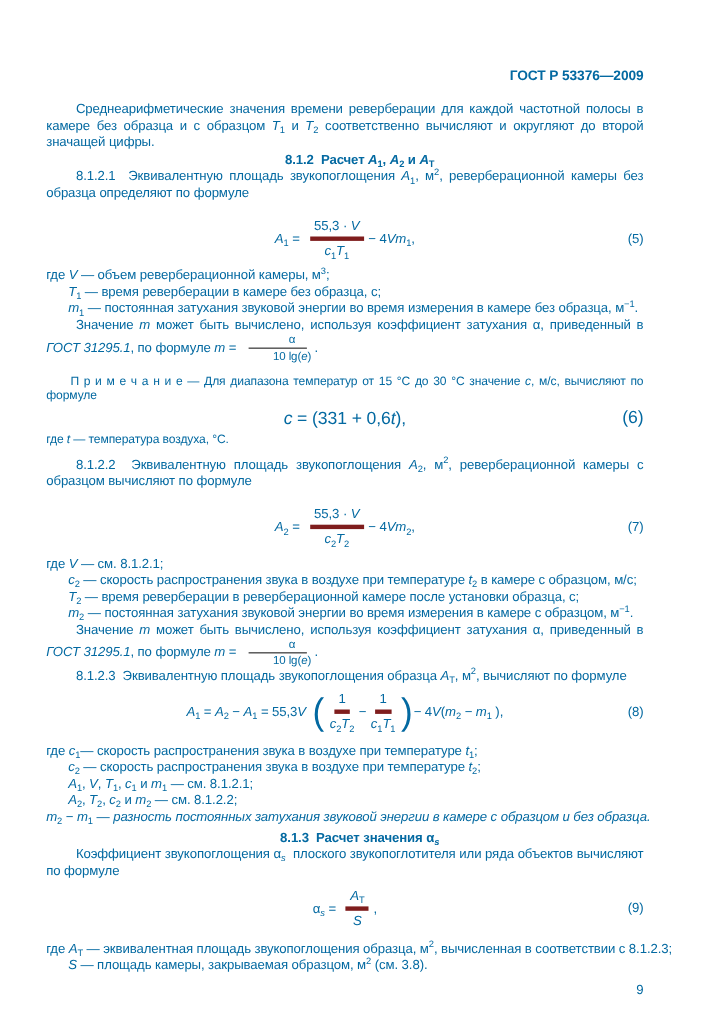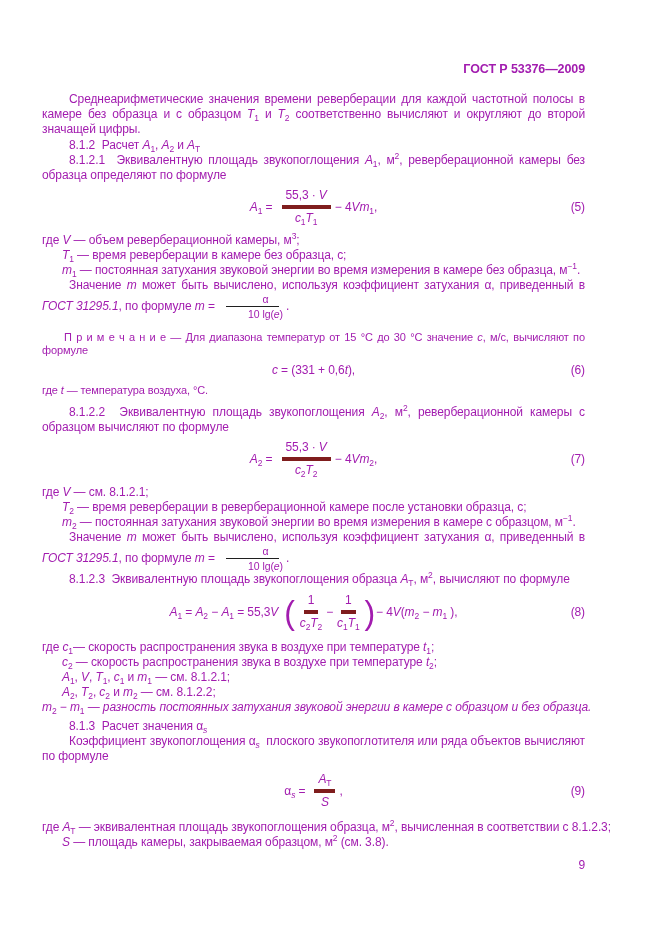--- a/index.html
+++ b/index.html
@@ -1,41 +1,41 @@
 <!DOCTYPE html>
 <html lang="ru"><head>
 <meta charset="utf-8">
 <style>
   html,body { margin:0; padding:0; background:#ffffff; }
   .page {
     position:relative; width:661px; height:936px; background:#ffffff;
-    font-family:"Liberation Sans", sans-serif; color:#a21caf;
+    font-family:"Liberation Sans", sans-serif; color:#0369a1;
     overflow:hidden; letter-spacing:-0.1px;
   }
   .content { position:absolute; left:42px; top:0; width:543px; font-size:12px; line-height:15px; }
   .doc-header { padding-top:62px; text-align:right; font-weight:700; font-size:12.5px; }
   .para { text-align:justify; text-indent:27px; margin:0; }
   .mt { margin-top:15px; }
-  .heading { font-weight:400; text-indent:27px; margin-top:1px; }
+  .heading { font-weight:700; text-indent:27px; margin-top:1px;text-align:center; }
   i { font-style:italic; }
   sub { font-size:8.5px; line-height:0; vertical-align:-3px; }
   sup { font-size:8.5px; line-height:0; vertical-align:5px; }
   .def { white-space:nowrap; }
   .def.cont { padding-left:20px; }
-  .formula { position:relative; display:flex; justify-content:center; align-items:center; margin:5px 0 7px 0; min-height:34px; }
+  .formula { position:relative; display:flex; justify-content:center; align-items:center; margin:15px 0 7px 0; min-height:34px; }
   .f-body { display:inline-flex; align-items:center; }
   .f-gap { margin-right:5px; }
   .frac { display:inline-flex; flex-direction:column; align-items:center; margin:0 4px; }
   .frac .fn { padding:0 4px 2px 4px; border-bottom:4px solid #7f1d1d; }
   .frac .fd { padding-top:2px; }
   .f-label { position:absolute; right:0; top:50%; transform:translateY(-50%); }
   .bigp { font-size:32px; line-height:30px; font-weight:400; margin:0 1px; transform:scaleY(1.05); }
   .note { font-size:11px; line-height:13px; }
   .note.first { text-indent:22px; text-align:justify; margin-top:11px; }
-  .formula.small { font-size:12px; min-height:16px; margin:5px 0 6px 0;text-align:right; }
+  .formula.small { font-size:16px; min-height:16px; margin:5px 0 6px 0;text-align:right; }
   .ifrac { display:inline-flex; flex-direction:column; align-items:center; vertical-align:middle; font-size:10.5px; line-height:12px; margin:0 3px; }
   .ifrac .fn { border-bottom:1px solid #1f1f1f; padding:0 10px 1px 10px; }
   .ifrac .fd { padding-top:1px; }
   .page-num { text-align:right; margin-top:8px; }
   .sp8 { margin-top:8px; }
   .sp4 { margin-top:4px; }
 </style>
 </head>
 <body>
 
@@ -88,20 +88,21 @@
         <span class="frac">
           <span class="fn">55,3 · <i>V</i></span>
           <span class="fd"><i>c</i><sub>2</sub><i>T</i><sub>2</sub></span>
         </span>
         <span>− 4<i>Vm</i><sub>2</sub>,</span>
       </span>
       <span class="f-label">(7)</span>
     </div>
 
     <div class="def">где <i>V</i> — см. 8.1.2.1;</div>
+    <div class="def cont"><i>c</i><sub>2</sub> — скорость распространения звука в воздухе при температуре <i>t</i><sub>2</sub> в камере с образцом, м/с;</div>
     <div class="def cont"><i>T</i><sub>2</sub> — время реверберации в реверберационной камере после установки образца, с;</div>
     <div class="def cont"><i>m</i><sub>2</sub> — постоянная затухания звуковой энергии во время измерения в камере с образцом, м<sup>−1</sup>.</div>
 
     <p class="para"><span>Значение <i>m</i> может быть вычислено, используя коэффициент затухания α, приведенный в <i>ГОСТ 31295.1</i>, по формуле <i>m</i> =</span> <span class="ifrac">
           <span class="fn">α</span>
           <span class="fd">10 lg(<i>e</i>)</span>
         </span><span>.</span></p>
 
     <p class="para">8.1.2.3&nbsp; Эквивалентную площадь звукопоглощения образца <i>A</i><sub>T</sub>, м<sup>2</sup>, вычисляют по формуле</p>
 

